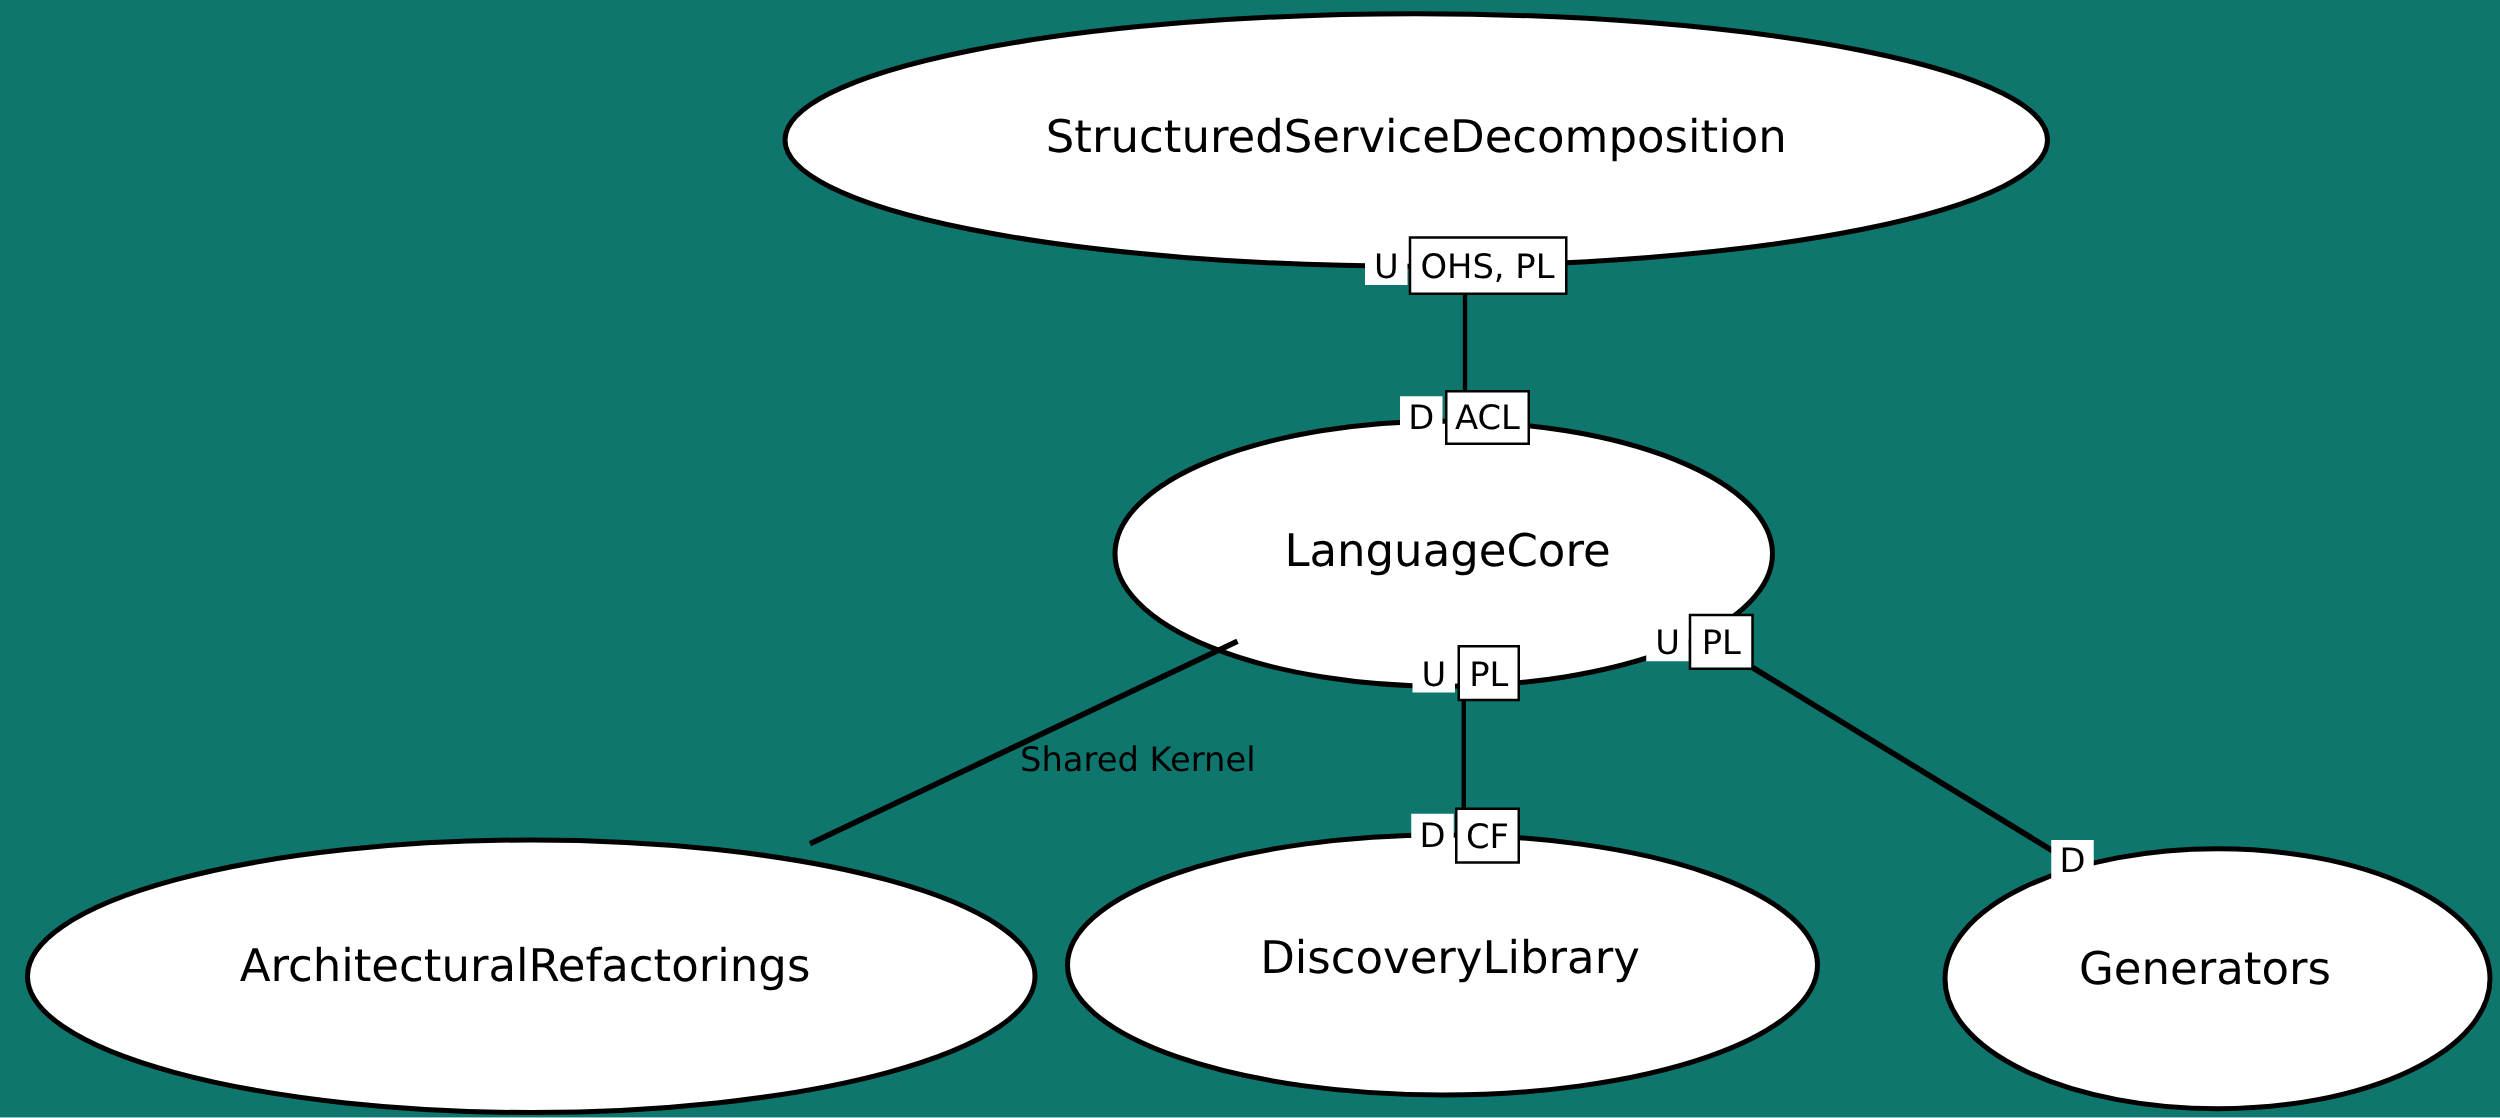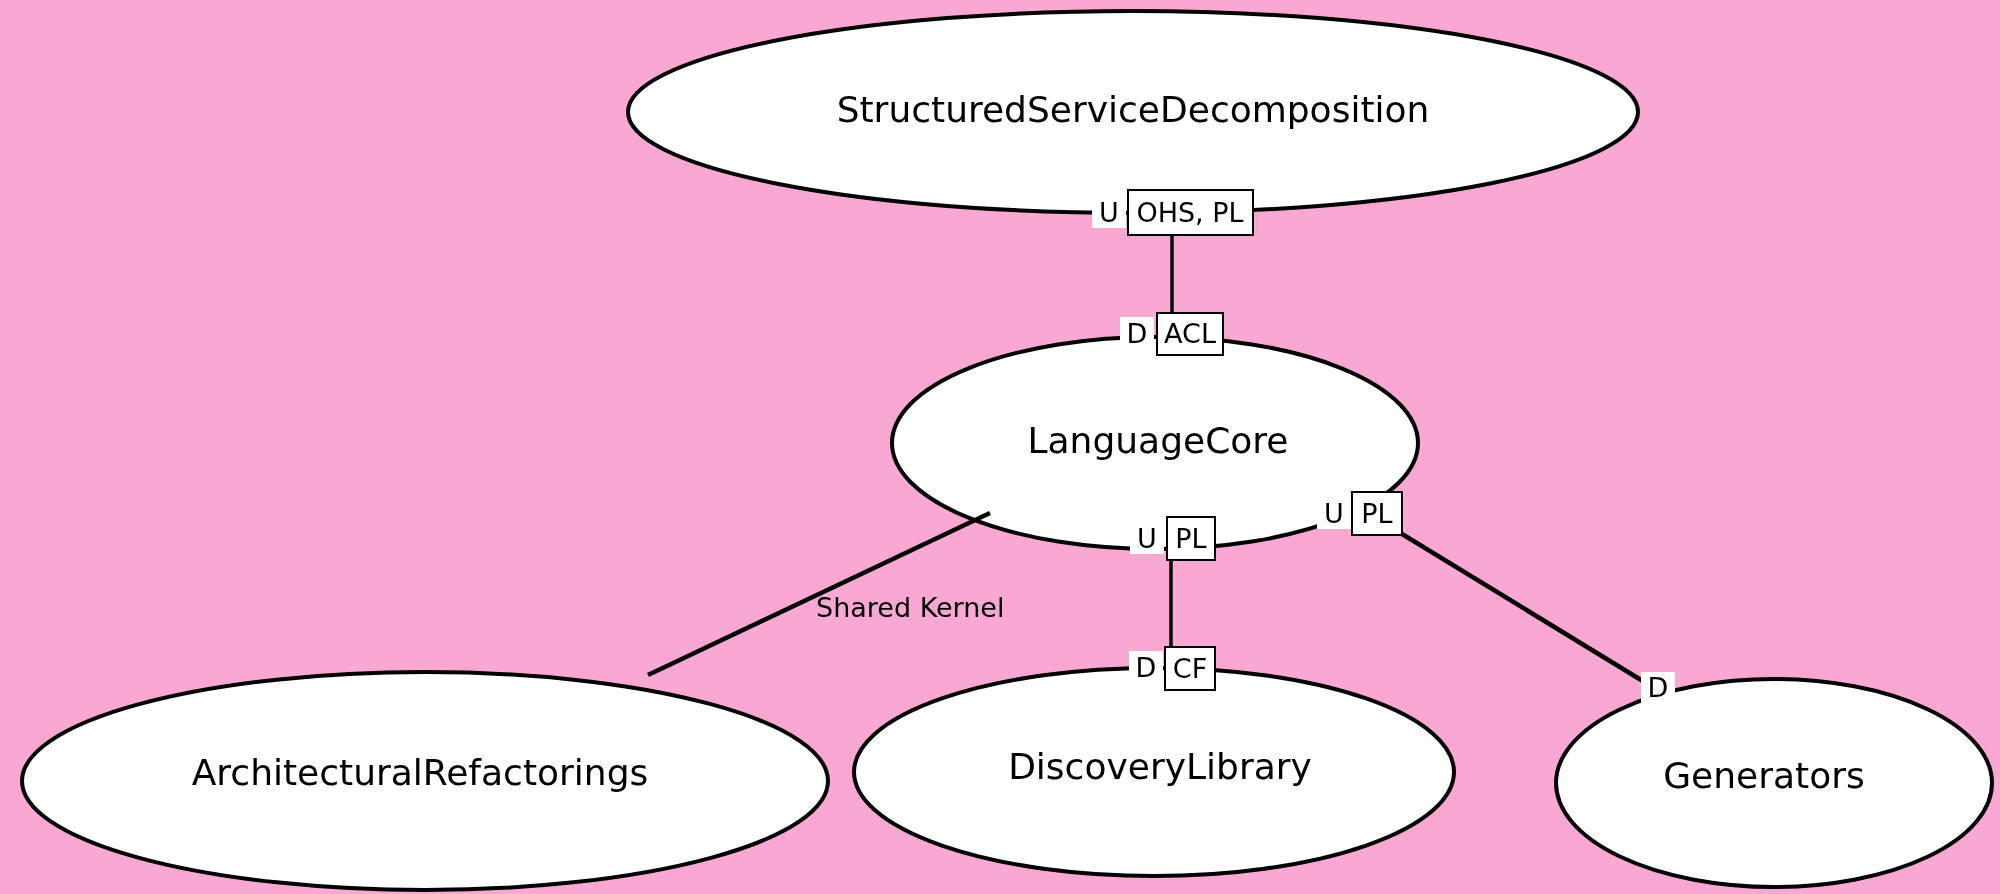--- a/index.html
+++ b/index.html
@@ -4,21 +4,21 @@
 <style>
   html, body {
     margin: 0;
     padding: 0;
     background: #ffffff;
   }
   .diagram-stage {
     position: relative;
     width: 2000px;
     height: 894px;
-    background: #f9a8d4;
+    background: #0f766e;
     font-family: "DejaVu Sans", "Liberation Sans", sans-serif;
     text-decoration: underline;
   }
   svg { display: block; }
   .node-ellipse {
     fill: #ffffff;
     stroke: #000000;
     stroke-width: 4;
   }
   .edge-line {

